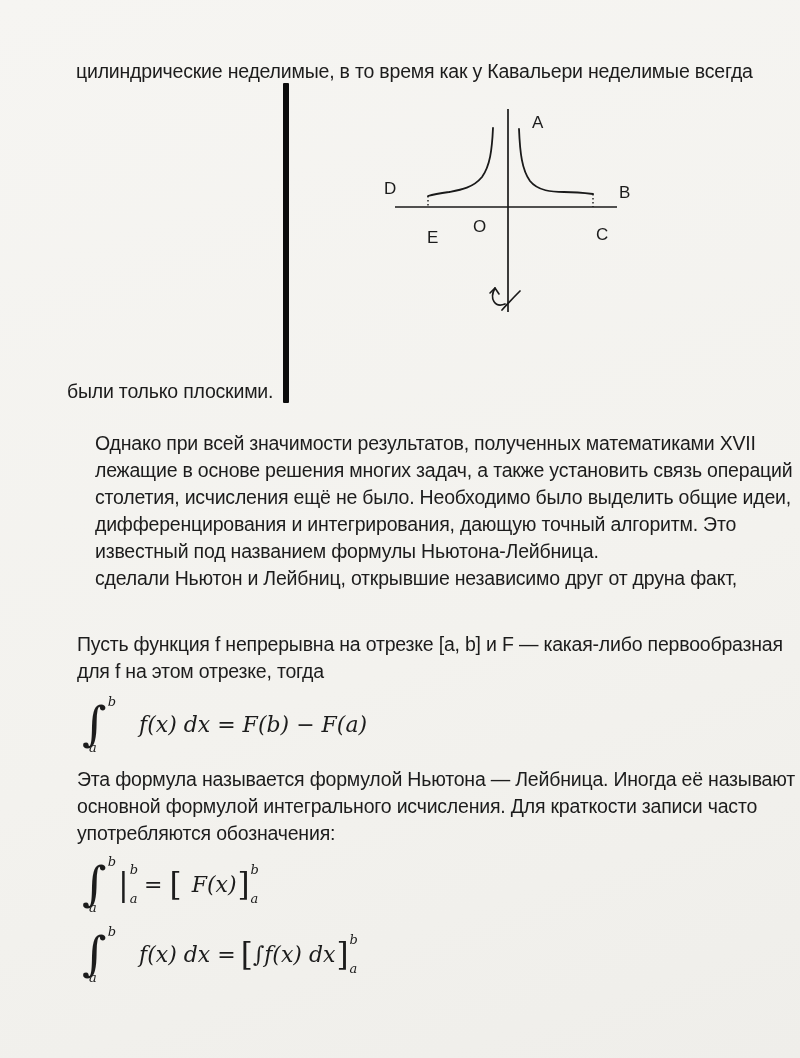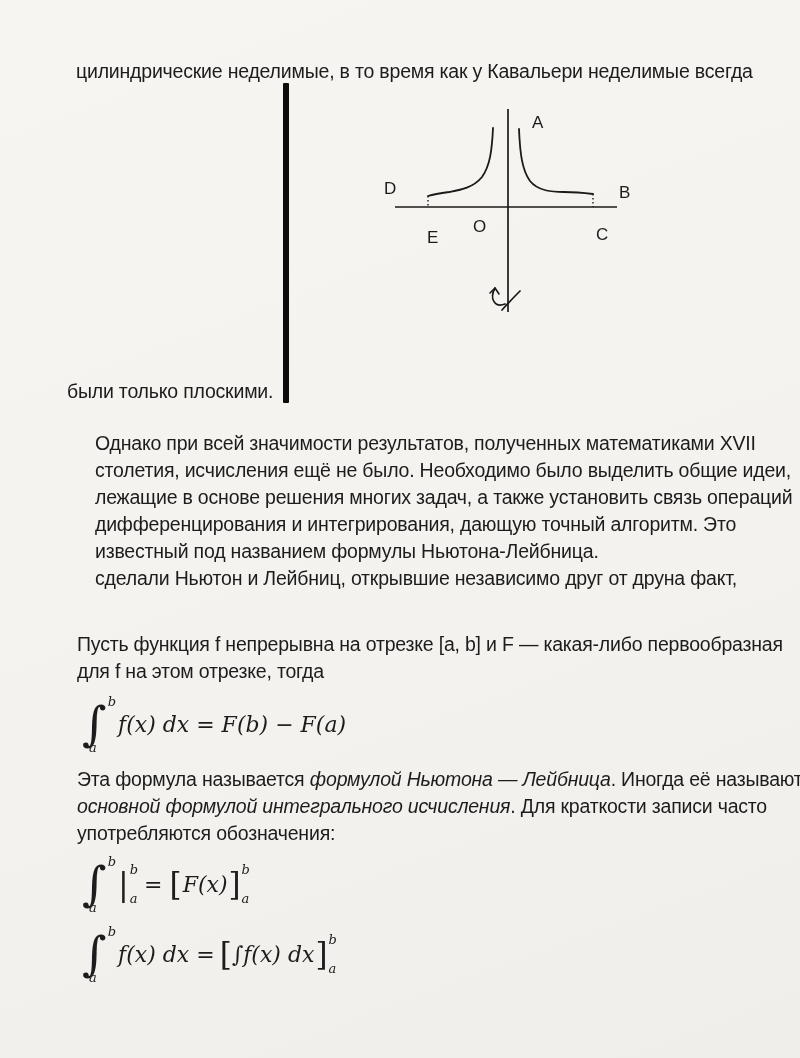--- a/index.html
+++ b/index.html
@@ -21,21 +21,21 @@
     font-size:19.5px;
     letter-spacing:-0.2px;
     white-space:nowrap;
     color:var(--ink);
   }
   .para{position:absolute;}
   .pline{
     height:27px;line-height:27px;
     font-size:19.5px;letter-spacing:-0.2px;white-space:nowrap;
   }
-  .it{font-style:italic;margin-top:44px;}
+  .it{margin-top:44px;}
 
   .vrule{
     position:absolute;left:283px;top:83px;width:6px;height:320px;
     background:#0c0c0c;border-radius:1px;
   }
 
   .diagram{position:absolute;left:372px;top:98px;width:275px;height:220px;}
   .diagram svg{display:block;}
   .diagram text{
     font-family:"Liberation Sans", sans-serif;
@@ -48,21 +48,21 @@
     font-family:"DejaVu Serif", serif;
     color:var(--ink);
   }
   .integral{position:relative;width:36px;height:54px;flex:0 0 auto;}
   .int-glyph{
     position:absolute;left:2px;top:50%;transform:translateY(-52%);
     font-size:47px;font-style:normal;line-height:1;
   }
   .int-sup{position:absolute;right:0px;top:-3px;font-size:13px;font-style:italic;}
   .int-sub{position:absolute;left:9px;bottom:-4px;font-size:13px;font-style:italic;}
-  .fbody{font-style:italic;font-size:22px;margin-left:2px;white-space:pre;}
+  .fbody{font-style:italic;font-size:22px;margin-left:23px;white-space:pre;}
   .eq{margin-left:6px;margin-right:2px;}
   .evalbar{font-size:32px;font-style:normal;margin-left:2px;line-height:1;}
   .bigbr{font-size:31px;font-style:normal;line-height:1;}
   .bigbr.openbr{margin-left:5px;}
   .supsub{
     display:inline-flex;flex-direction:column;justify-content:space-between;
     height:42px;font-size:13px;font-style:italic;margin-left:1px;line-height:1;
   }
 </style>
 </head>
@@ -96,22 +96,22 @@
       <text x="12" y="96">D</text>
       <text x="55" y="145">E</text>
       <text x="101" y="134">O</text>
     </svg>
   </div>
 
   <div class="textline" style="left:67px;top:380px;">были только плоскими.</div>
 
   <div class="para" style="left:95px;top:430px;">
     <div class="pline">Однако при всей значимости результатов, полученных математиками XVII</div>
+    <div class="pline">лежащие в основе решения многих задач, а также установить связь операций</div>
     <div class="pline">столетия, исчисления ещё не было. Необходимо было выделить общие идеи,</div>
-    <div class="pline">лежащие в основе решения многих задач, а также установить связь операций</div>
     <div class="pline">дифференцирования и интегрирования, дающую точный алгоритм. Это</div>
     <div class="pline">известный под названием формулы Ньютона-Лейбница.</div>
     <div class="pline">сделали Ньютон и Лейбниц, открывшие независимо друг от друна факт,</div>
   </div>
 
   <div class="para" style="left:77px;top:631px;">
     <div class="pline">Пусть функция f непрерывна на отрезке [a, b] и F — какая-либо первообразная</div>
     <div class="pline">для f на этом отрезке, тогда</div>
   </div>
 
@@ -136,21 +136,21 @@
       <span class="int-sup">b</span>
       <span class="int-sub">a</span>
     </span>
     <span class="evalbar">|</span>
     <span class="supsub">
       <span>b</span>
       <span>a</span>
     </span>
     <span class="fbody eq">=</span>
     <span class="bigbr openbr">[</span>
-    <span class="fbody" style="margin-left:1px;">F(x)</span>
+    <span class="fbody" style="margin-left:10px;">F(x)</span>
     <span class="bigbr" style="margin-left:1px;">]</span>
     <span class="supsub">
       <span>b</span>
       <span>a</span>
     </span>
   </div>
 
   <div class="formula" style="left:80px;top:927px;">
     <span class="integral">
       <span class="int-glyph">∫</span>

